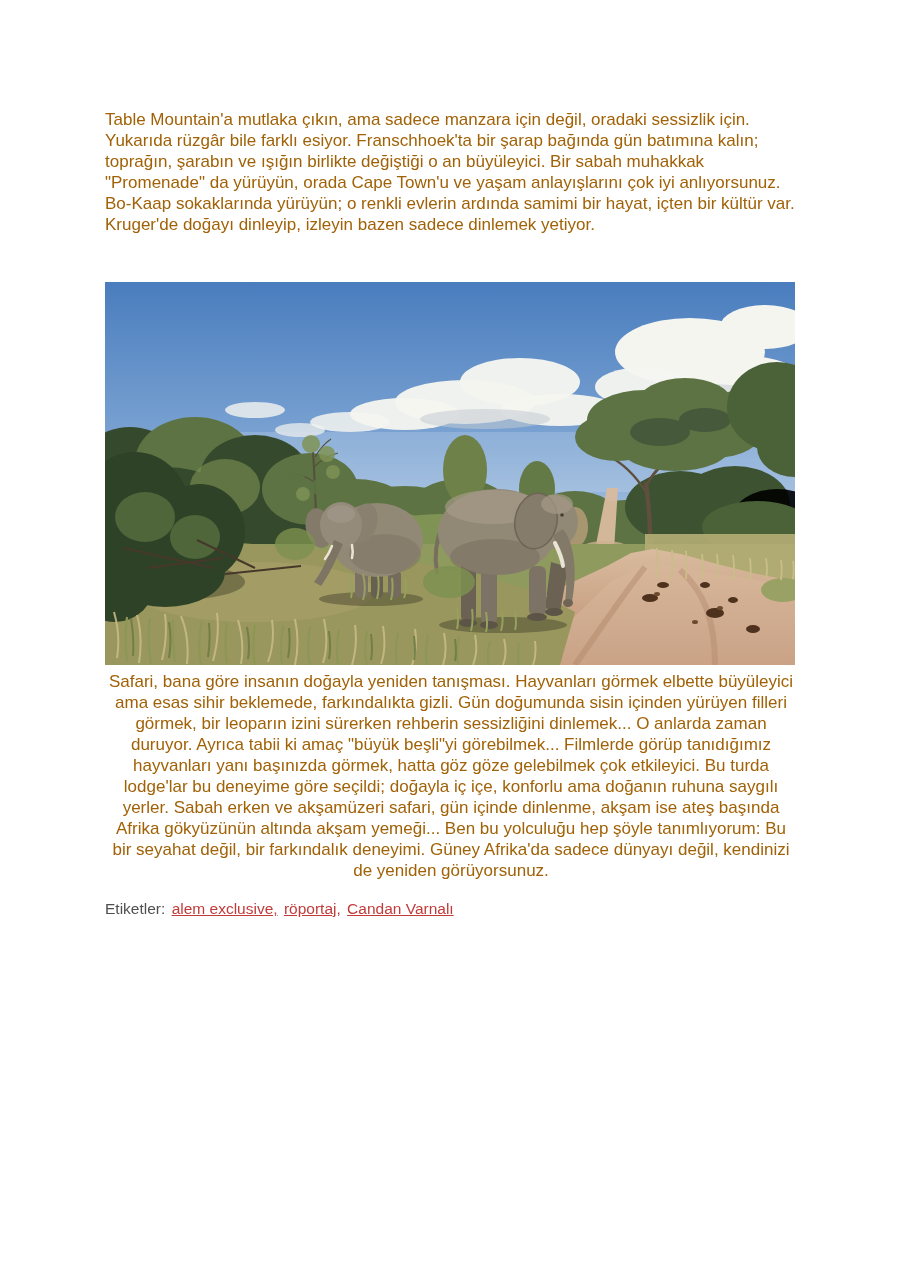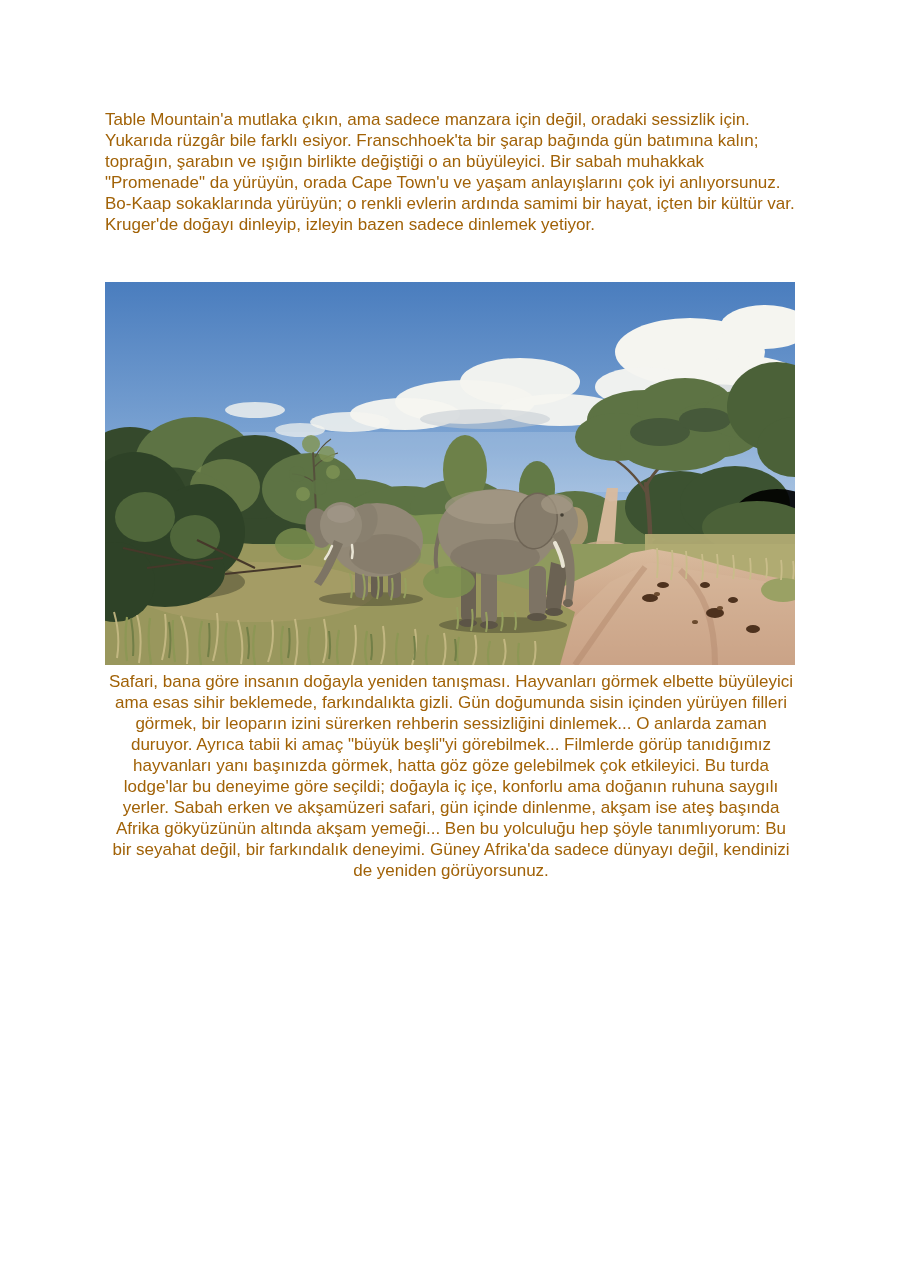--- a/index.html
+++ b/index.html
@@ -231,15 +231,21 @@
             <path d="M246,316 c2,-9 1,-17 -1,-25 M258,318 c3,-9 2,-18 0,-26 M272,317 c2,-8 2,-16 1,-23 M286,318 c2,-8 2,-15 1,-22 M299,316 c3,-7 2,-14 1,-20" stroke="#96a05f" stroke-width="2" fill="none"></path>
             <path d="M352,347 c2,-8 1,-15 0,-22 M366,349 c2,-8 2,-15 1,-22 M381,350 c2,-7 1,-14 0,-20 M396,349 c2,-7 2,-13 1,-19 M410,348 c2,-6 1,-12 0,-18" stroke="#96a05f" stroke-width="2" fill="none"></path>
           </g>
         </g>
       </svg>
     </figure>
 
 
     <p class="body-text answer">Safari, bana göre insanın doğayla yeniden tanışması. Hayvanları görmek elbette büyüleyici ama esas sihir beklemede, farkındalıkta gizli. Gün doğumunda sisin içinden yürüyen filleri görmek, bir leoparın izini sürerken rehberin sessizliğini dinlemek... O anlarda zaman duruyor. Ayrıca tabii ki amaç "büyük beşli"yi görebilmek... Filmlerde görüp tanıdığımız hayvanları yanı başınızda görmek, hatta göz göze gelebilmek çok etkileyici. Bu turda lodge'lar bu deneyime göre seçildi; doğayla iç içe, konforlu ama doğanın ruhuna saygılı yerler. Sabah erken ve akşamüzeri safari, gün içinde dinlenme, akşam ise ateş başında Afrika gökyüzünün altında akşam yemeği... Ben bu yolculuğu hep şöyle tanımlıyorum: Bu bir seyahat değil, bir farkındalık deneyimi. Güney Afrika'da sadece dünyayı değil, kendinizi de yeniden görüyorsunuz.</p>
 
+    <div class="tags">
+      <span class="tags-label">Etiketler:</span>
+      <a href="#" class="tag-link">alem exclusive,</a>
+      <a href="#" class="tag-link">röportaj,</a>
+      <a href="#" class="tag-link">Candan Varnalı</a>
+    </div>
 
   </div>
 </div>
 
 </body></html>

